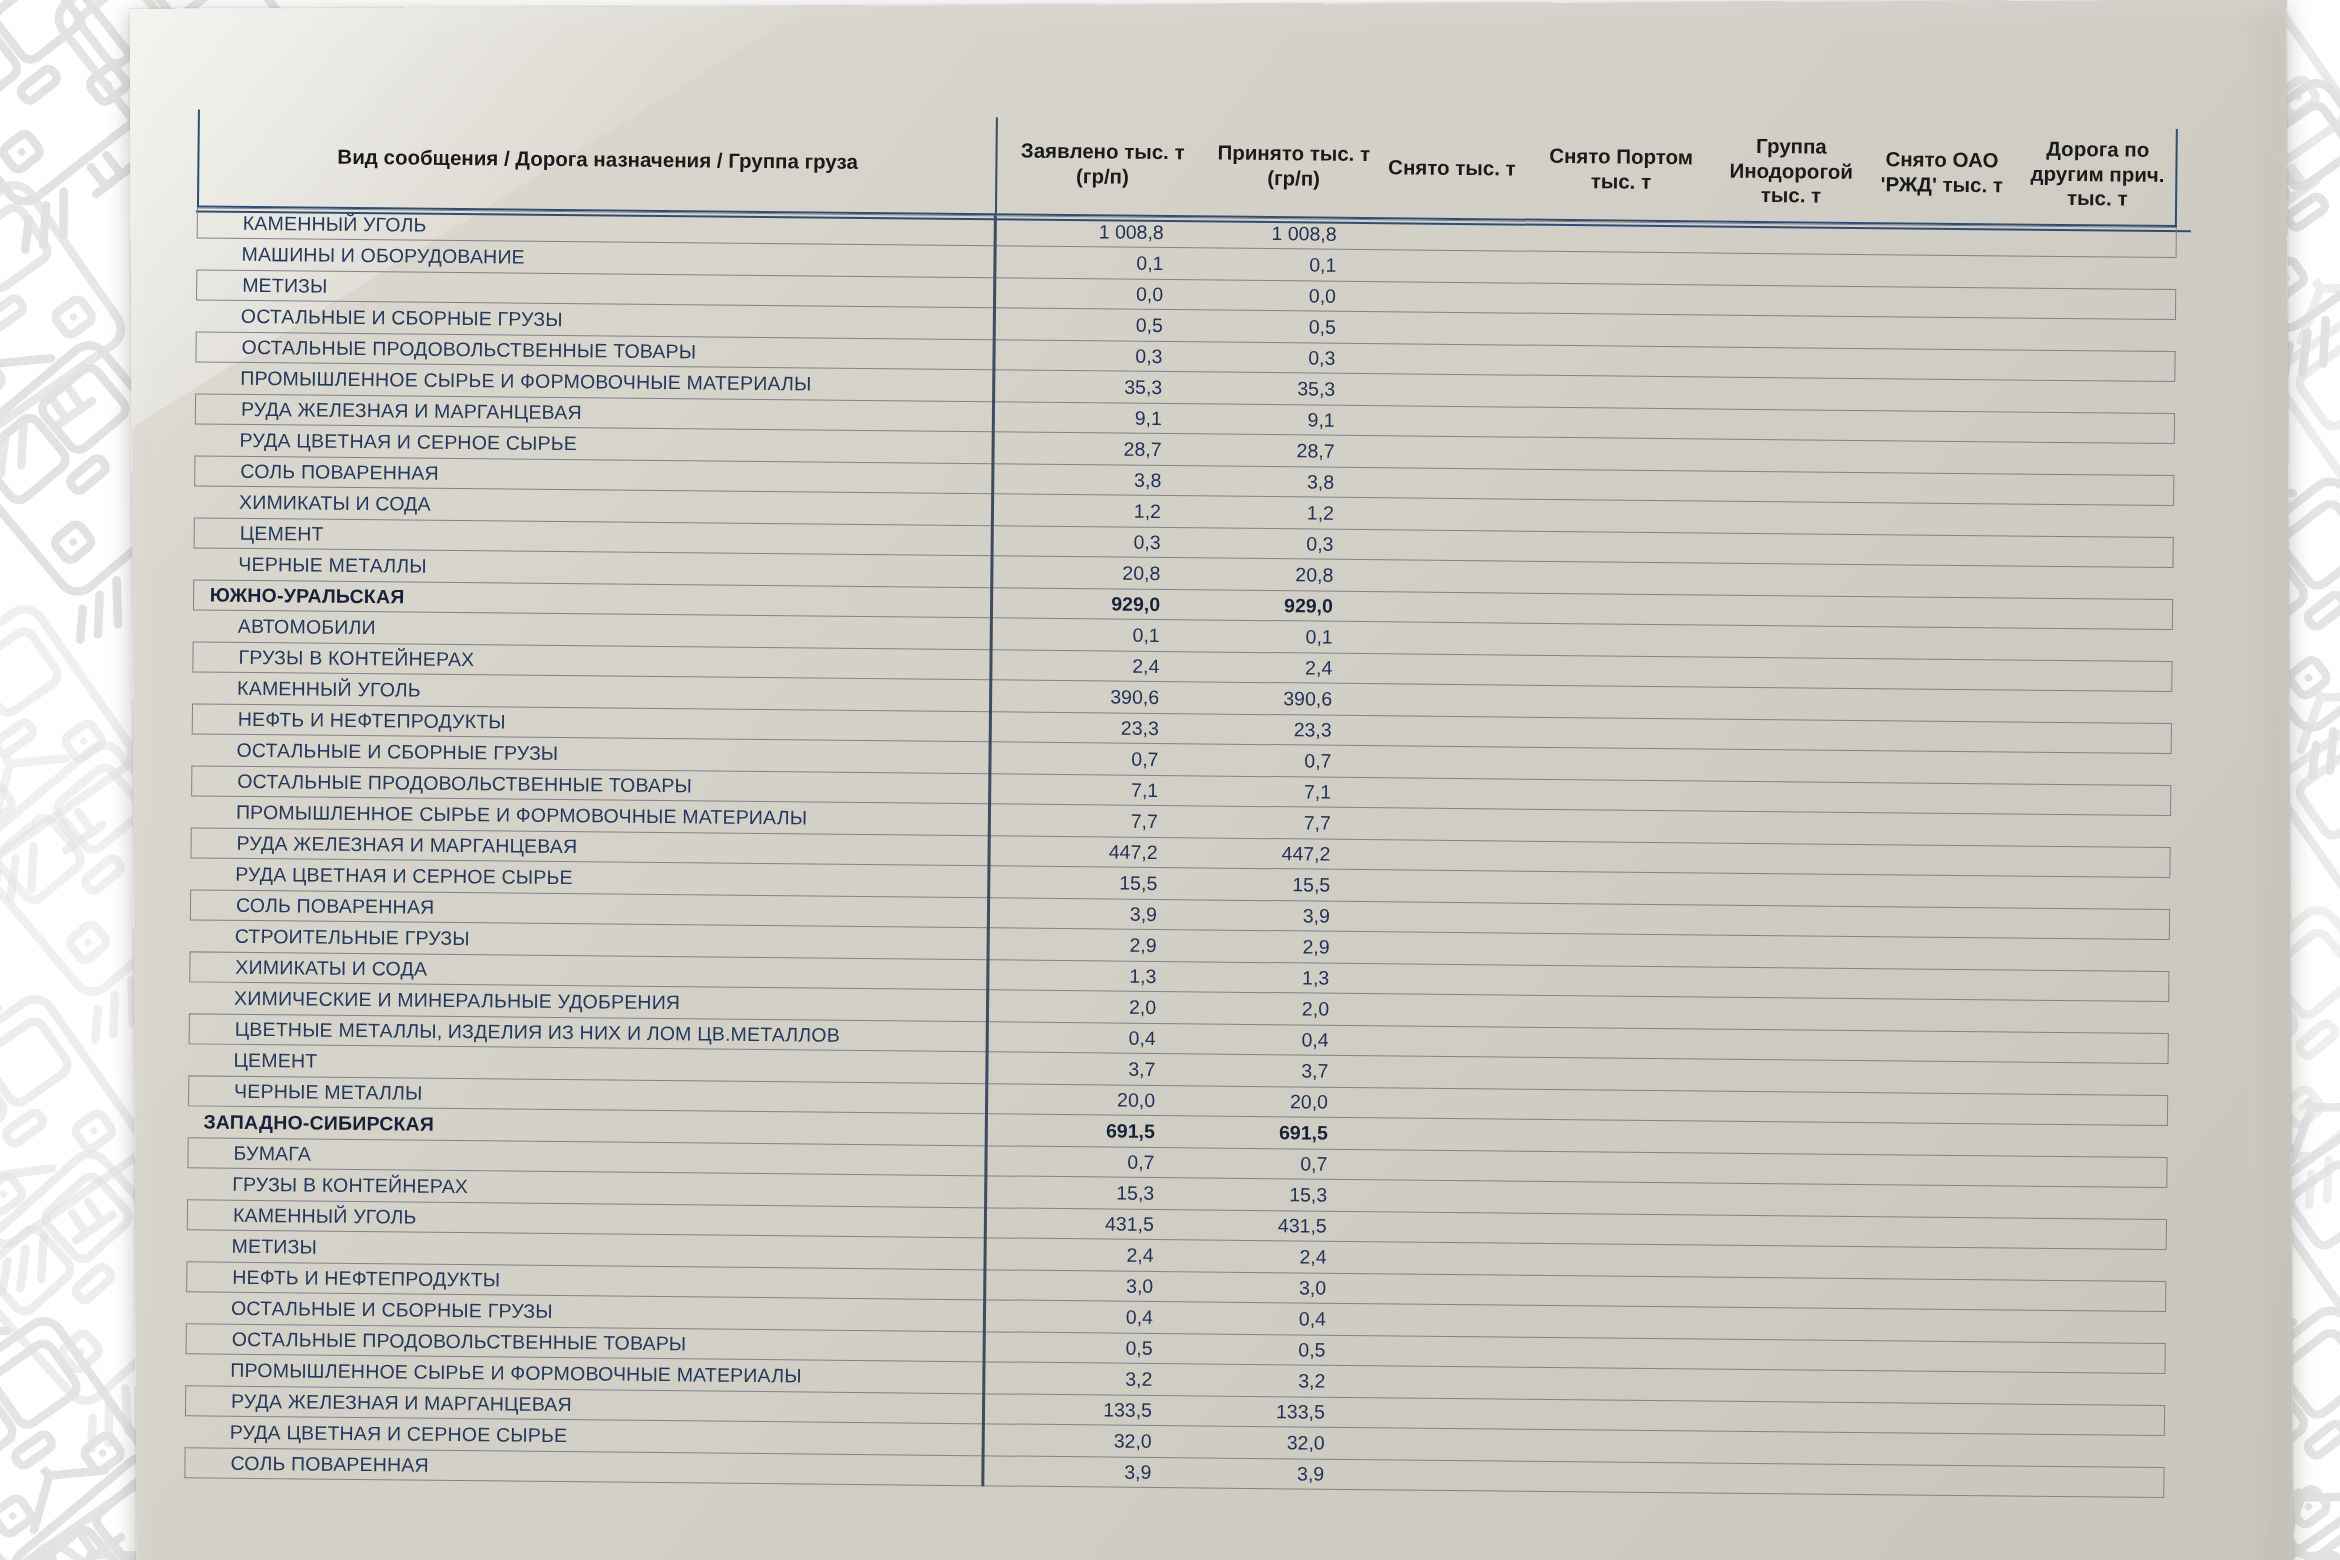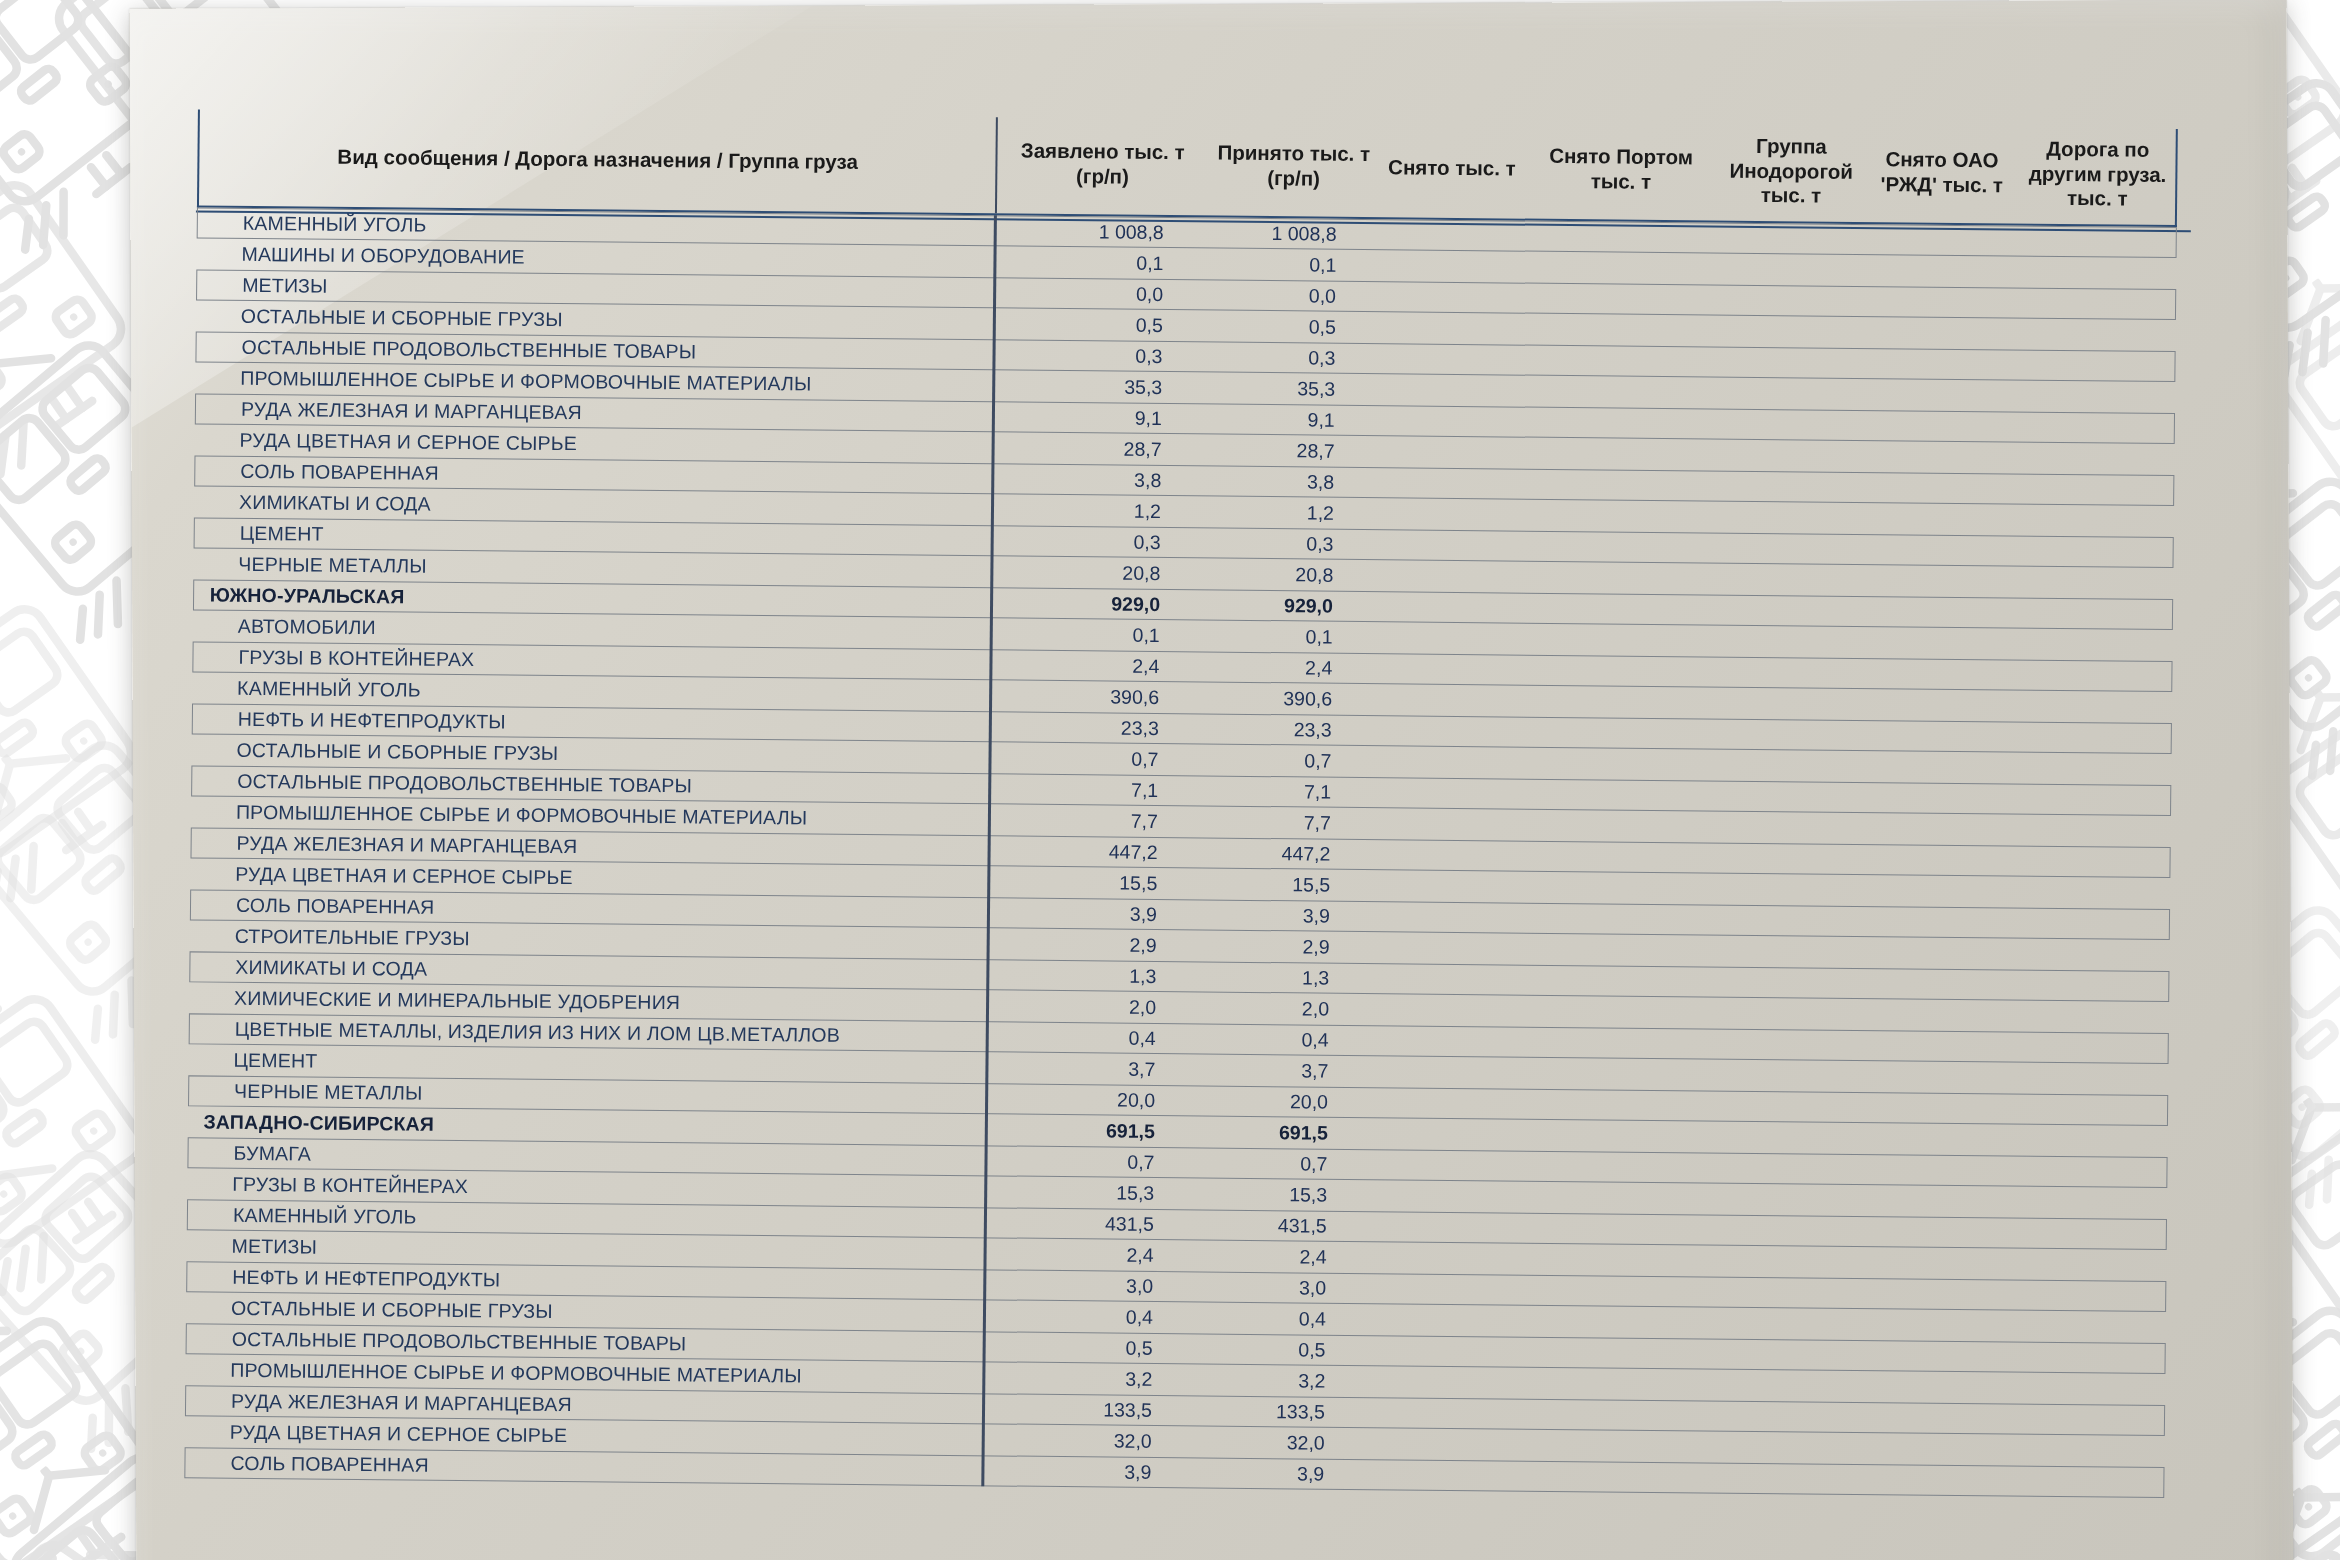--- a/index.html
+++ b/index.html
@@ -215,21 +215,21 @@
           <div>Группа</div>
           <div>Инодорогой</div>
           <div>тыс. т</div>
         </div>
         <div class="hcell c6">
           <div>Снято ОАО</div>
           <div>'РЖД' тыс. т</div>
         </div>
         <div class="hcell c7">
           <div>Дорога по</div>
-          <div>другим груза.</div>
+          <div>другим прич.</div>
           <div>тыс. т</div>
         </div>
       </div>
     <div class="tbody">
       <div class="vline"></div>
     <div class="row boxed">
           <div class="cell c0 label">КАМЕННЫЙ УГОЛЬ</div>
           <div class="cell c1 num">1 008,8</div>
           <div class="cell c2 num">1 008,8</div>
           <div class="cell c3 empty"></div>

